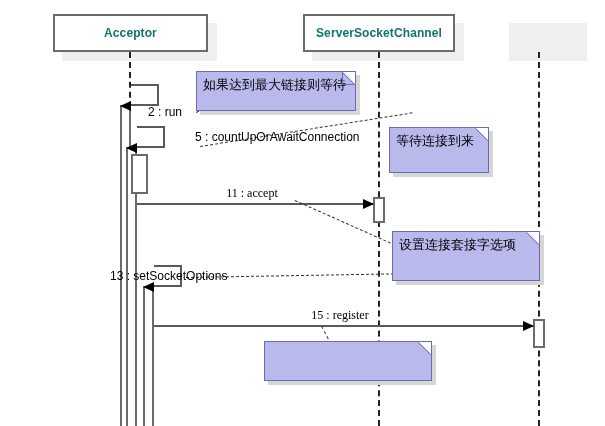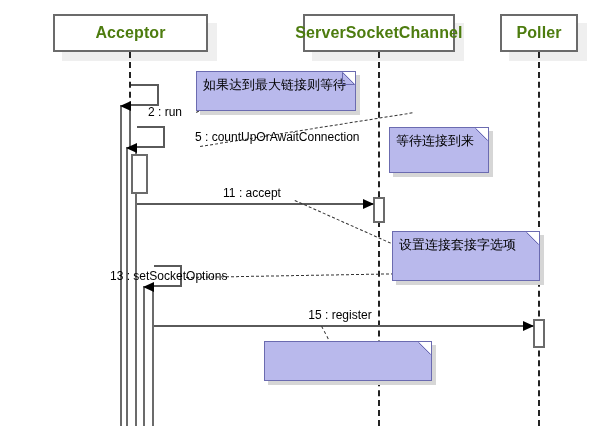--- a/index.html
+++ b/index.html
@@ -25,23 +25,23 @@
     display: flex;
     align-items: center;
     justify-content: center;
   }
   .participant-shadow {
     position: absolute;
     background: #efefef;
     z-index: 0;
   }
   .participant-label {
-    font-size: 16px;
+    font-size: 12px;
     font-weight: bold;
-    color: #4d7c0f;
+    color: #0f766e;
     white-space: nowrap;
     letter-spacing: 0.1px;
   }
 
   
   .lifeline {
     position: absolute;
     width: 0;
     border-left: 2px dashed #222222;
     z-index: 1;
@@ -95,20 +95,21 @@
     position: absolute;
     font-size: 12px;
     color: #000000;
     white-space: nowrap;
     z-index: 6;
     background: transparent;
   }
   .msg-label.centered {
     text-align: center;
     transform: translateX(-50%);
+    font-family: Liberation Serif, serif;
   }
 
   
   .selfcall {
     position: absolute;
     box-sizing: border-box;
     border-top: 2px solid #5a5a5a;
     border-right: 2px solid #5a5a5a;
     border-bottom: 2px solid #5a5a5a;
     z-index: 4;
@@ -179,23 +180,20 @@
   <div class="participant" style="left:53px; top:14px; width:155px; height:38px; z-index:2;">
     <span class="participant-label">Acceptor</span>
   </div>
 
   <div class="participant-shadow" style="left:312px; top:23px; width:152px; height:38px;"></div>
   <div class="participant" style="left:303px; top:14px; width:152px; height:38px; z-index:2;text-align:center;">
     <span class="participant-label">ServerSocketChannel</span>
   </div>
 
   <div class="participant-shadow" style="left:509px; top:23px; width:78px; height:38px;"></div>
-  <div class="participant" style="left:500px; top:14px; width:78px; height:38px; z-index:2;">
-    <span class="participant-label">Poller</span>
-  </div>
 
   <div class="activation-open" style="left:120px; top:105px; width:11px; height:321px;"></div>
 
   <div class="activation-open" style="left:126px; top:147px; width:11px; height:279px;"></div>
 
   <div class="activation" style="left:131px; top:154px; width:17px; height:40px;"></div>
 
   <div class="activation-open" style="left:143px; top:286px; width:11px; height:140px;"></div>
 
   <div class="activation" style="left:373px; top:197px; width:12px; height:26px;"></div>

